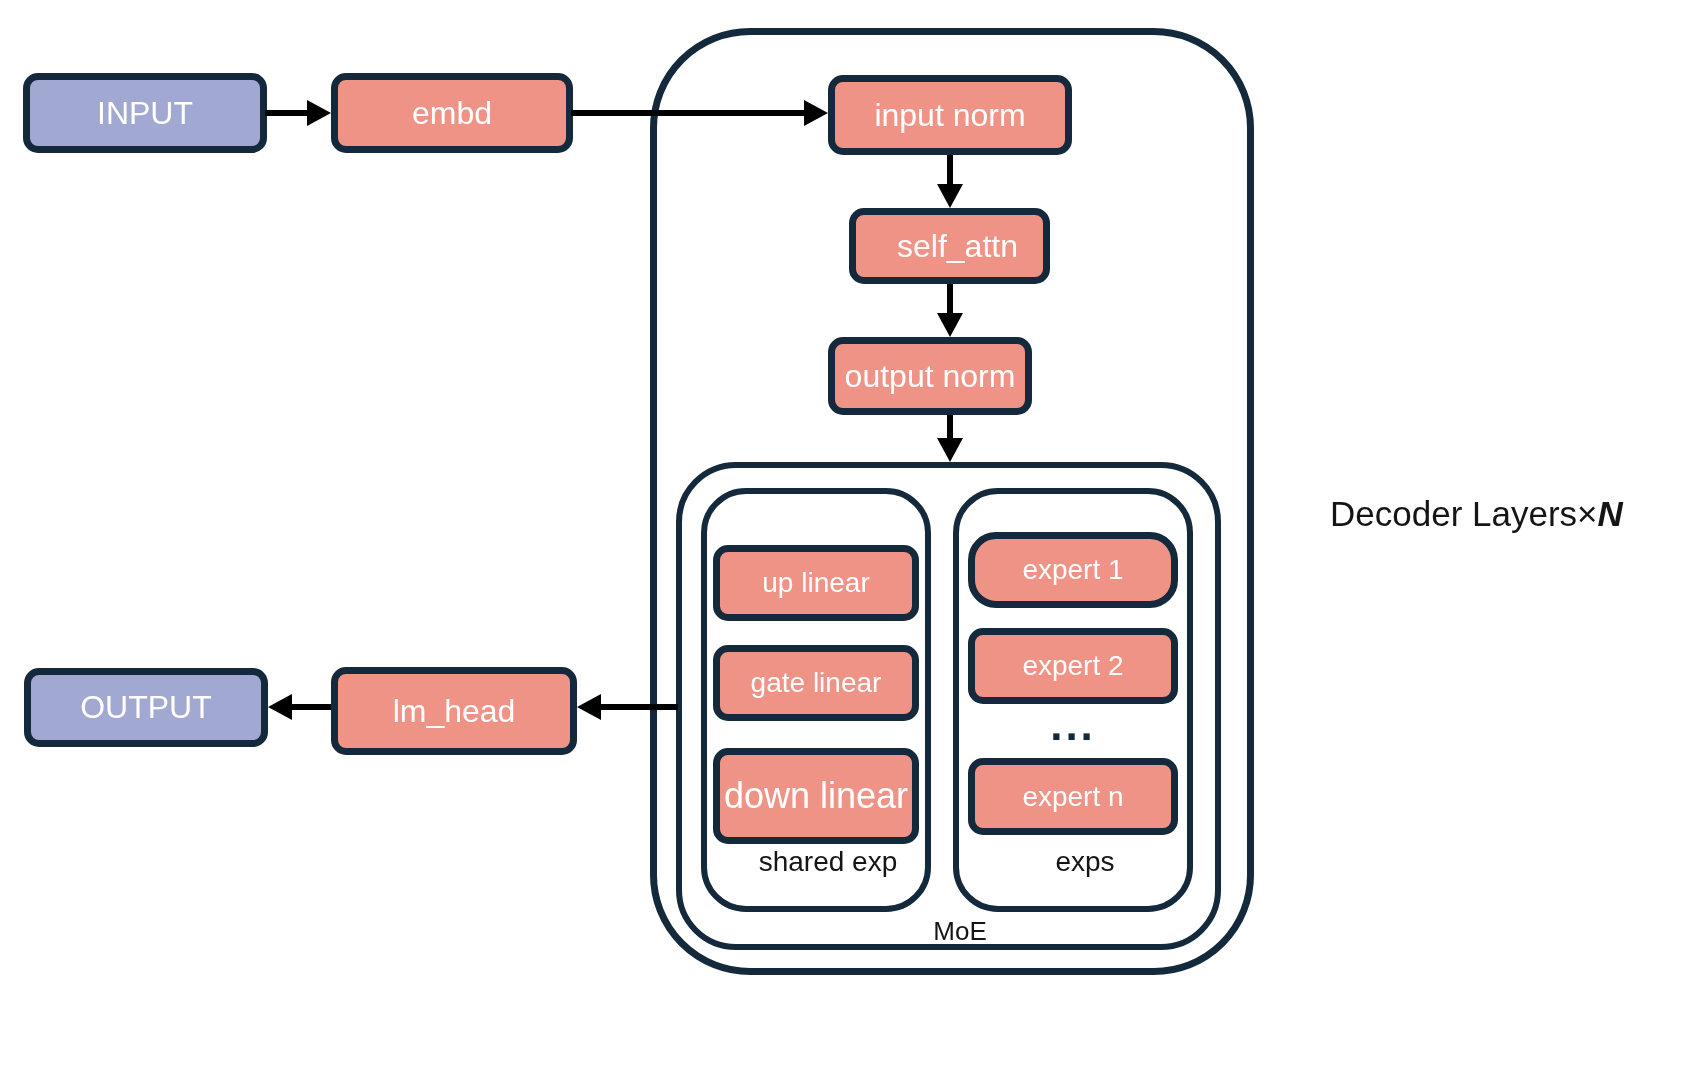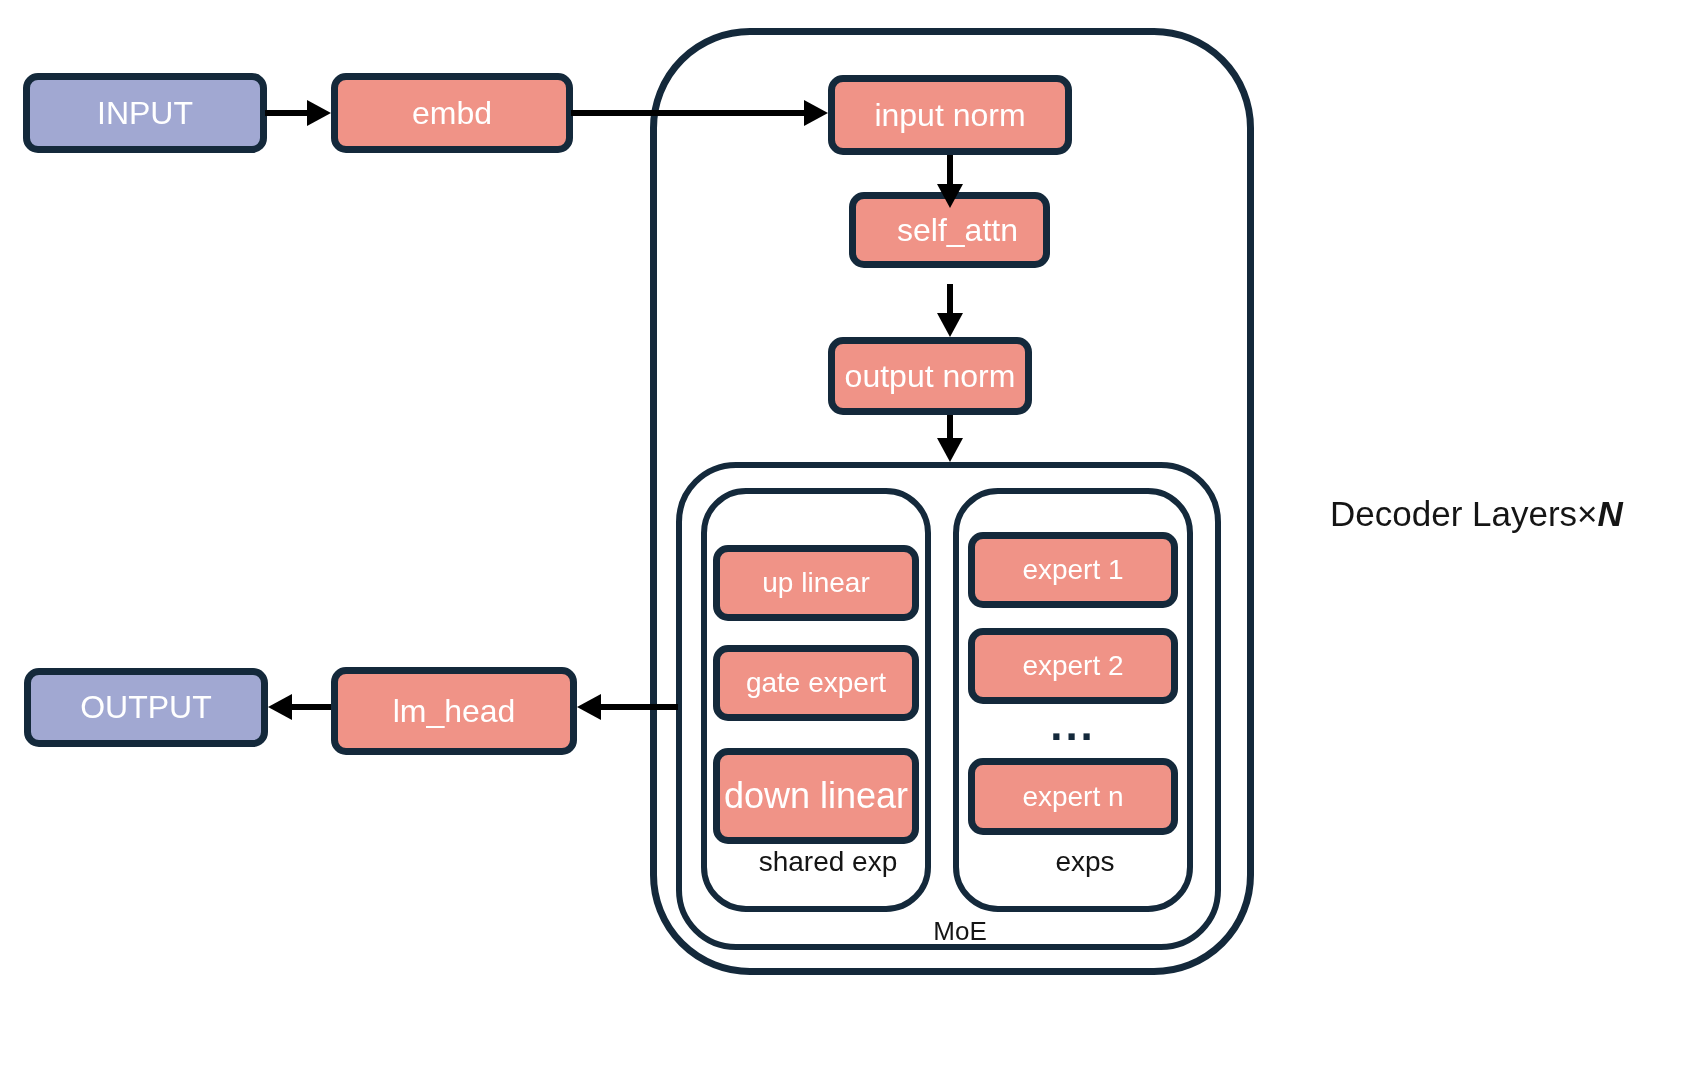--- a/index.html
+++ b/index.html
@@ -56,41 +56,41 @@
     </div>
 
   <div class="box mod" style="left:331px;top:73px;width:242px;height:80px;">
       <span>embd</span>
     </div>
 
   <div class="box mod" style="left:828px;top:75px;width:244px;height:80px;">
       <span>input norm</span>
     </div>
 
-  <div class="box mod" style="left:849px;top:192px;width:201px;height:76px;padding-left:16px;">
+  <div class="box mod" style="left:849px;top:208px;width:201px;height:76px;padding-left:16px;">
       <span>self_attn</span>
     </div>
 
   <div class="box mod" style="left:828px;top:337px;width:204px;height:78px;">
       <span>output norm</span>
     </div>
 
   <div class="box mod" style="left:713px;top:545px;width:206px;height:76px;font-size:28px;">
       <span>up linear</span>
     </div>
 
   <div class="box mod" style="left:713px;top:645px;width:206px;height:76px;font-size:28px;">
-      <span>gate expert</span>
+      <span>gate linear</span>
     </div>
 
   <div class="box mod" style="left:713px;top:748px;width:206px;height:96px;font-size:36px;">
       <span>down linear</span>
     </div>
 
-  <div class="box mod" style="left:968px;top:532px;width:210px;height:76px;font-size:28px;">
+  <div class="box mod" style="left:968px;top:532px;width:210px;height:76px;font-size:28px;border-radius:28px;">
       <span>expert 1</span>
     </div>
 
   <div class="box mod" style="left:968px;top:628px;width:210px;height:76px;font-size:28px;">
       <span>expert 2</span>
     </div>
 
   <div class="dots" style="left:1073px;top:725px;"><span>...</span></div>
 
   <div class="box mod" style="left:968px;top:758px;width:210px;height:77px;font-size:28px;">

